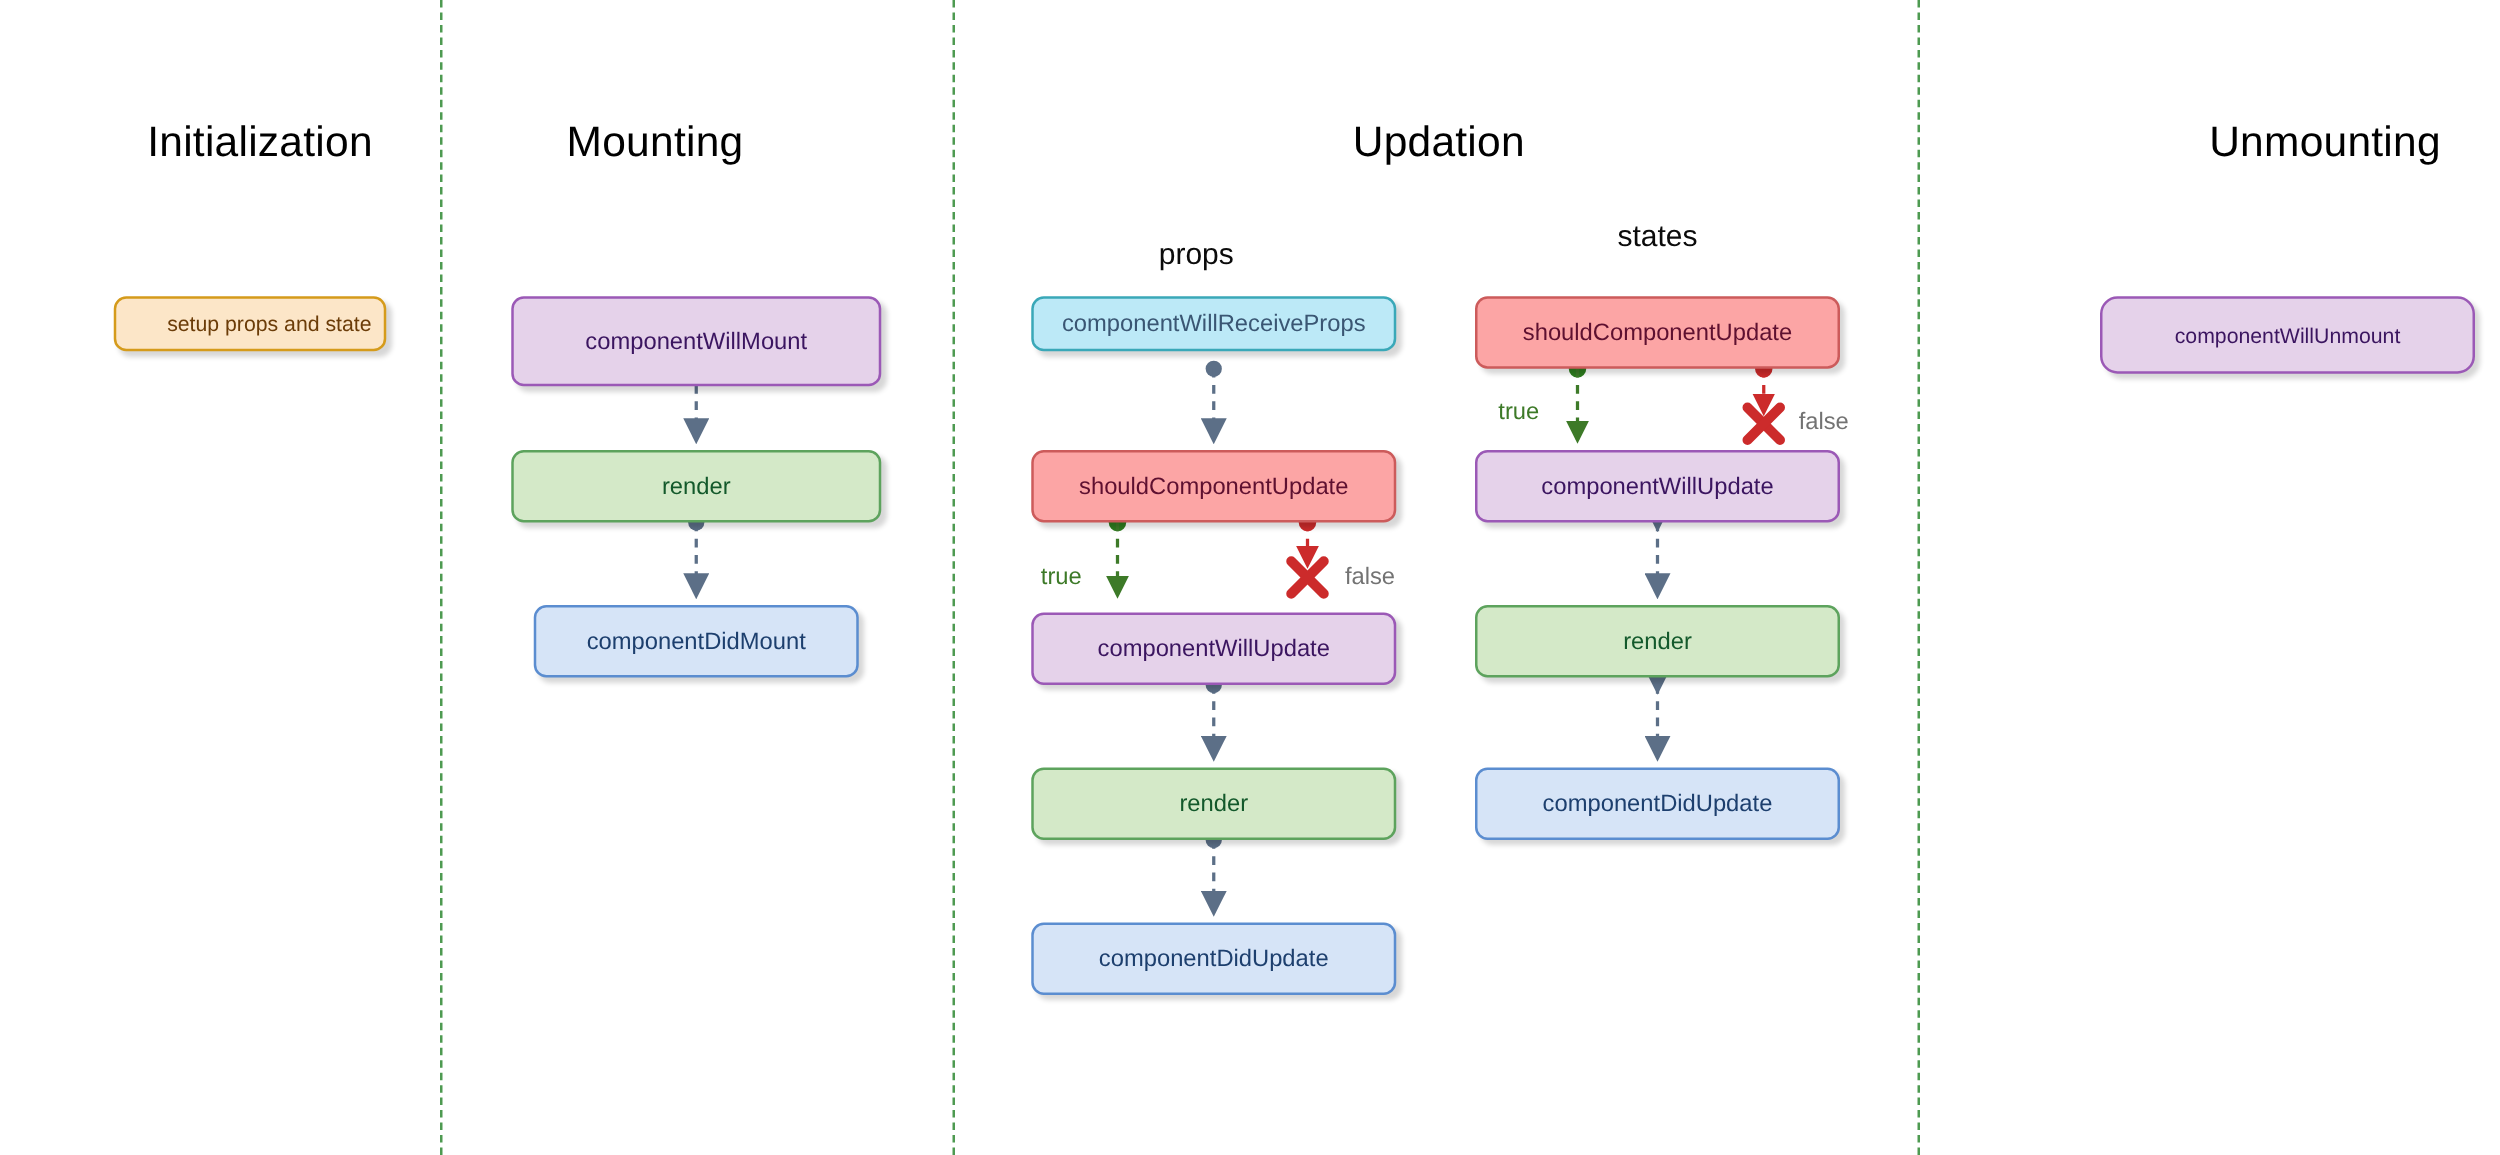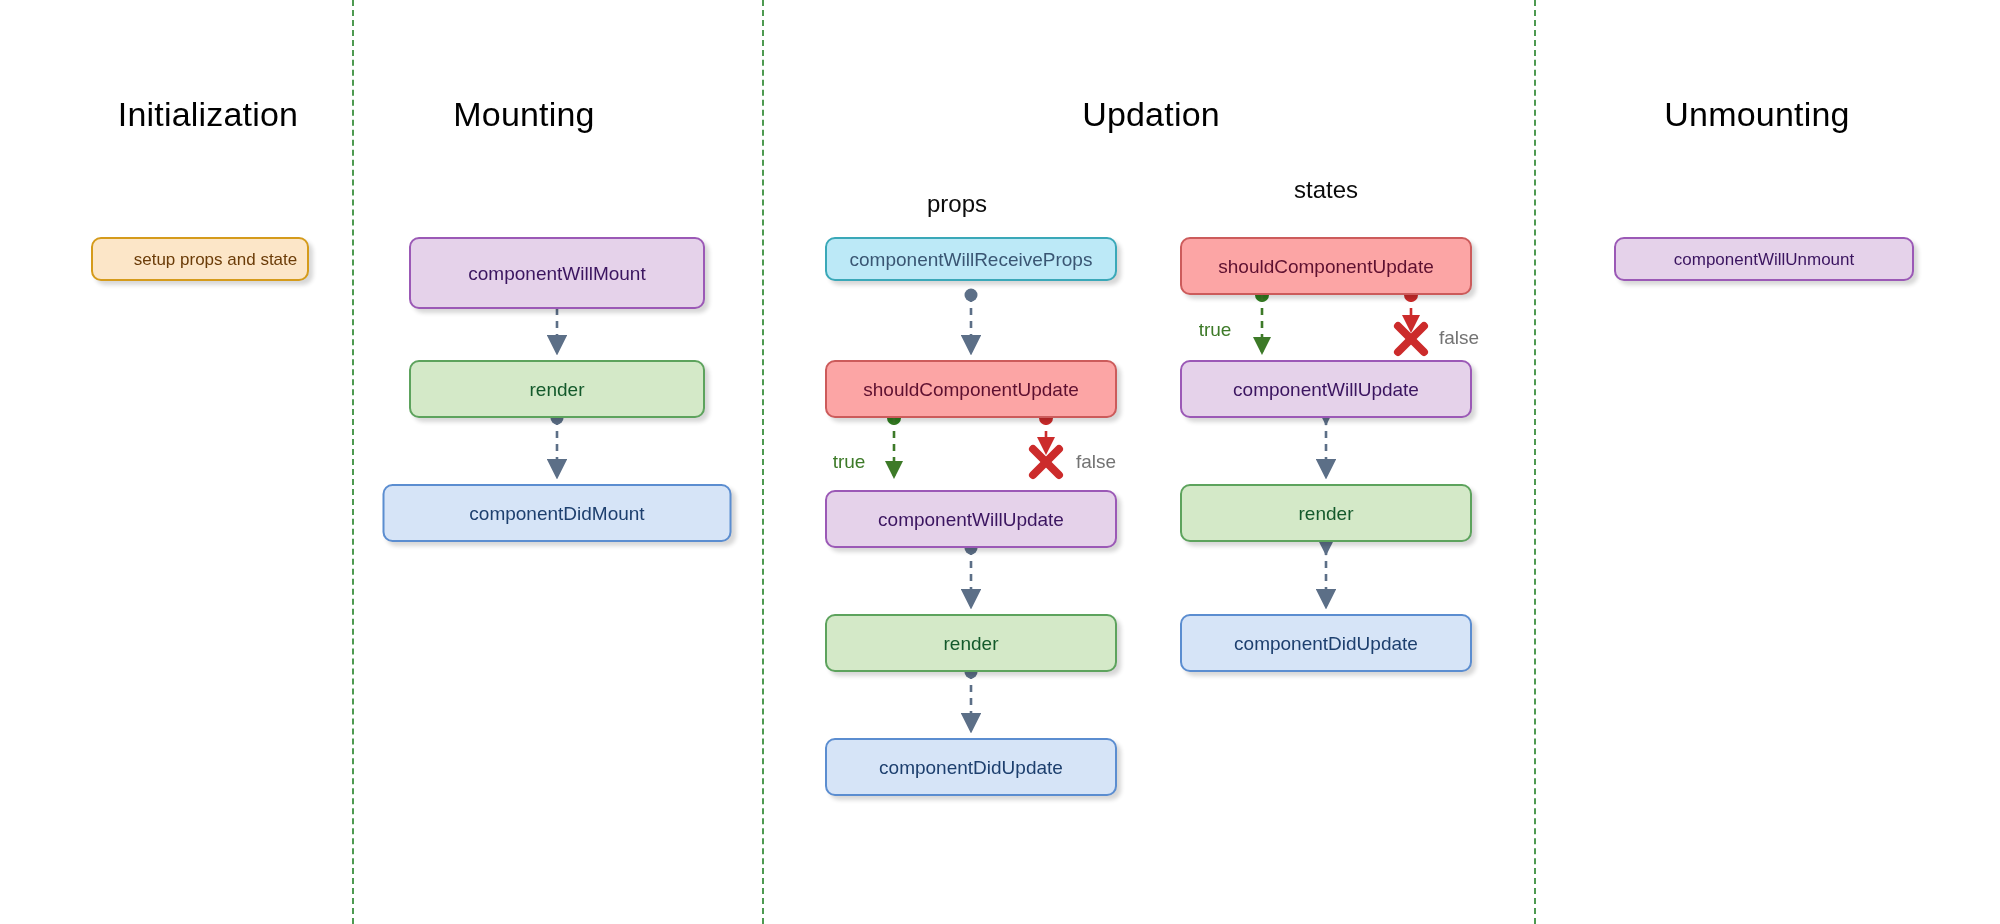--- a/index.html
+++ b/index.html
@@ -127,21 +127,21 @@
 
 <div id="canvas">
 
   <div class="separator" style="left:352px;"></div>
   <div class="separator" style="left:762px;"></div>
   <div class="separator" style="left:1534px;"></div>
 
   <div class="phase-title" style="left:208px; top:95px;">Initialization</div>
   <div class="phase-title" style="left:524px; top:95px;">Mounting</div>
   <div class="phase-title" style="left:1151px; top:95px;">Updation</div>
-  <div class="phase-title" style="left:1757px; top:95px;">Unmounting</div>
+  <div class="phase-title" style="left:1860px; top:95px;">Unmounting</div>
 
   <div class="sub-title" style="left:957px; top:176px;margin-top:14px;">props</div>
   <div class="sub-title" style="left:1326px; top:176px;">states</div>
 
   <svg id="links" viewBox="0 0 2000 924">
     <defs>
       <marker id="arrowGrey" viewBox="0 0 12 12" refX="10" refY="6" markerWidth="8" markerHeight="8" orient="auto">
         <path d="M0,0 L12,6 L0,12 z" fill="#5c6f87"></path>
       </marker>
       <marker id="arrowGreyStart" viewBox="0 0 12 12" refX="6" refY="6" markerWidth="6" markerHeight="6" orient="auto">
@@ -219,28 +219,28 @@
 
   <div class="branch-label t" style="left:849px; top:462px;">true</div>
   <div class="branch-label f" style="left:1096px; top:462px;">false</div>
   <div class="branch-label t" style="left:1215px; top:330px;">true</div>
   <div class="branch-label f" style="left:1459px; top:338px;">false</div>
 
   <div class="node orange small" style="left:200px; top:237px; width:218px; height:44px;padding-left:31px;">setup props and state</div>
 
   <div class="node purple" style="left:557px; top:237px; width:296px; height:72px;">componentWillMount</div>
   <div class="node green" style="left:557px; top:360px; width:296px; height:58px;">render</div>
-  <div class="node blue" style="left:557px; top:484px; width:349px; height:58px;">componentDidMount</div>
+  <div class="node blue" style="left:557px; top:484px; width:260px; height:58px;">componentDidMount</div>
 
   <div class="node cyan" style="left:971px; top:237px; width:292px; height:44px;">componentWillReceiveProps</div>
   <div class="node red" style="left:971px; top:360px; width:292px; height:58px;">shouldComponentUpdate</div>
   <div class="node purple" style="left:971px; top:490px; width:292px; height:58px;">componentWillUpdate</div>
   <div class="node green" style="left:971px; top:614px; width:292px; height:58px;">render</div>
   <div class="node blue" style="left:971px; top:738px; width:292px; height:58px;">componentDidUpdate</div>
 
   <div class="node red" style="left:1326px; top:237px; width:292px; height:58px;">shouldComponentUpdate</div>
   <div class="node purple" style="left:1326px; top:360px; width:292px; height:58px;">componentWillUpdate</div>
   <div class="node green" style="left:1326px; top:484px; width:292px; height:58px;">render</div>
   <div class="node blue" style="left:1326px; top:614px; width:292px; height:58px;">componentDidUpdate</div>
 
-  <div class="node purple small" style="left:1764px; top:237px; width:300px; height:44px;">componentWillUnmount</div>
+  <div class="node purple small" style="left:1830px; top:237px; width:300px; height:62px;border-radius:14px;">componentWillUnmount</div>
 
 </div>
 
 </body></html>

